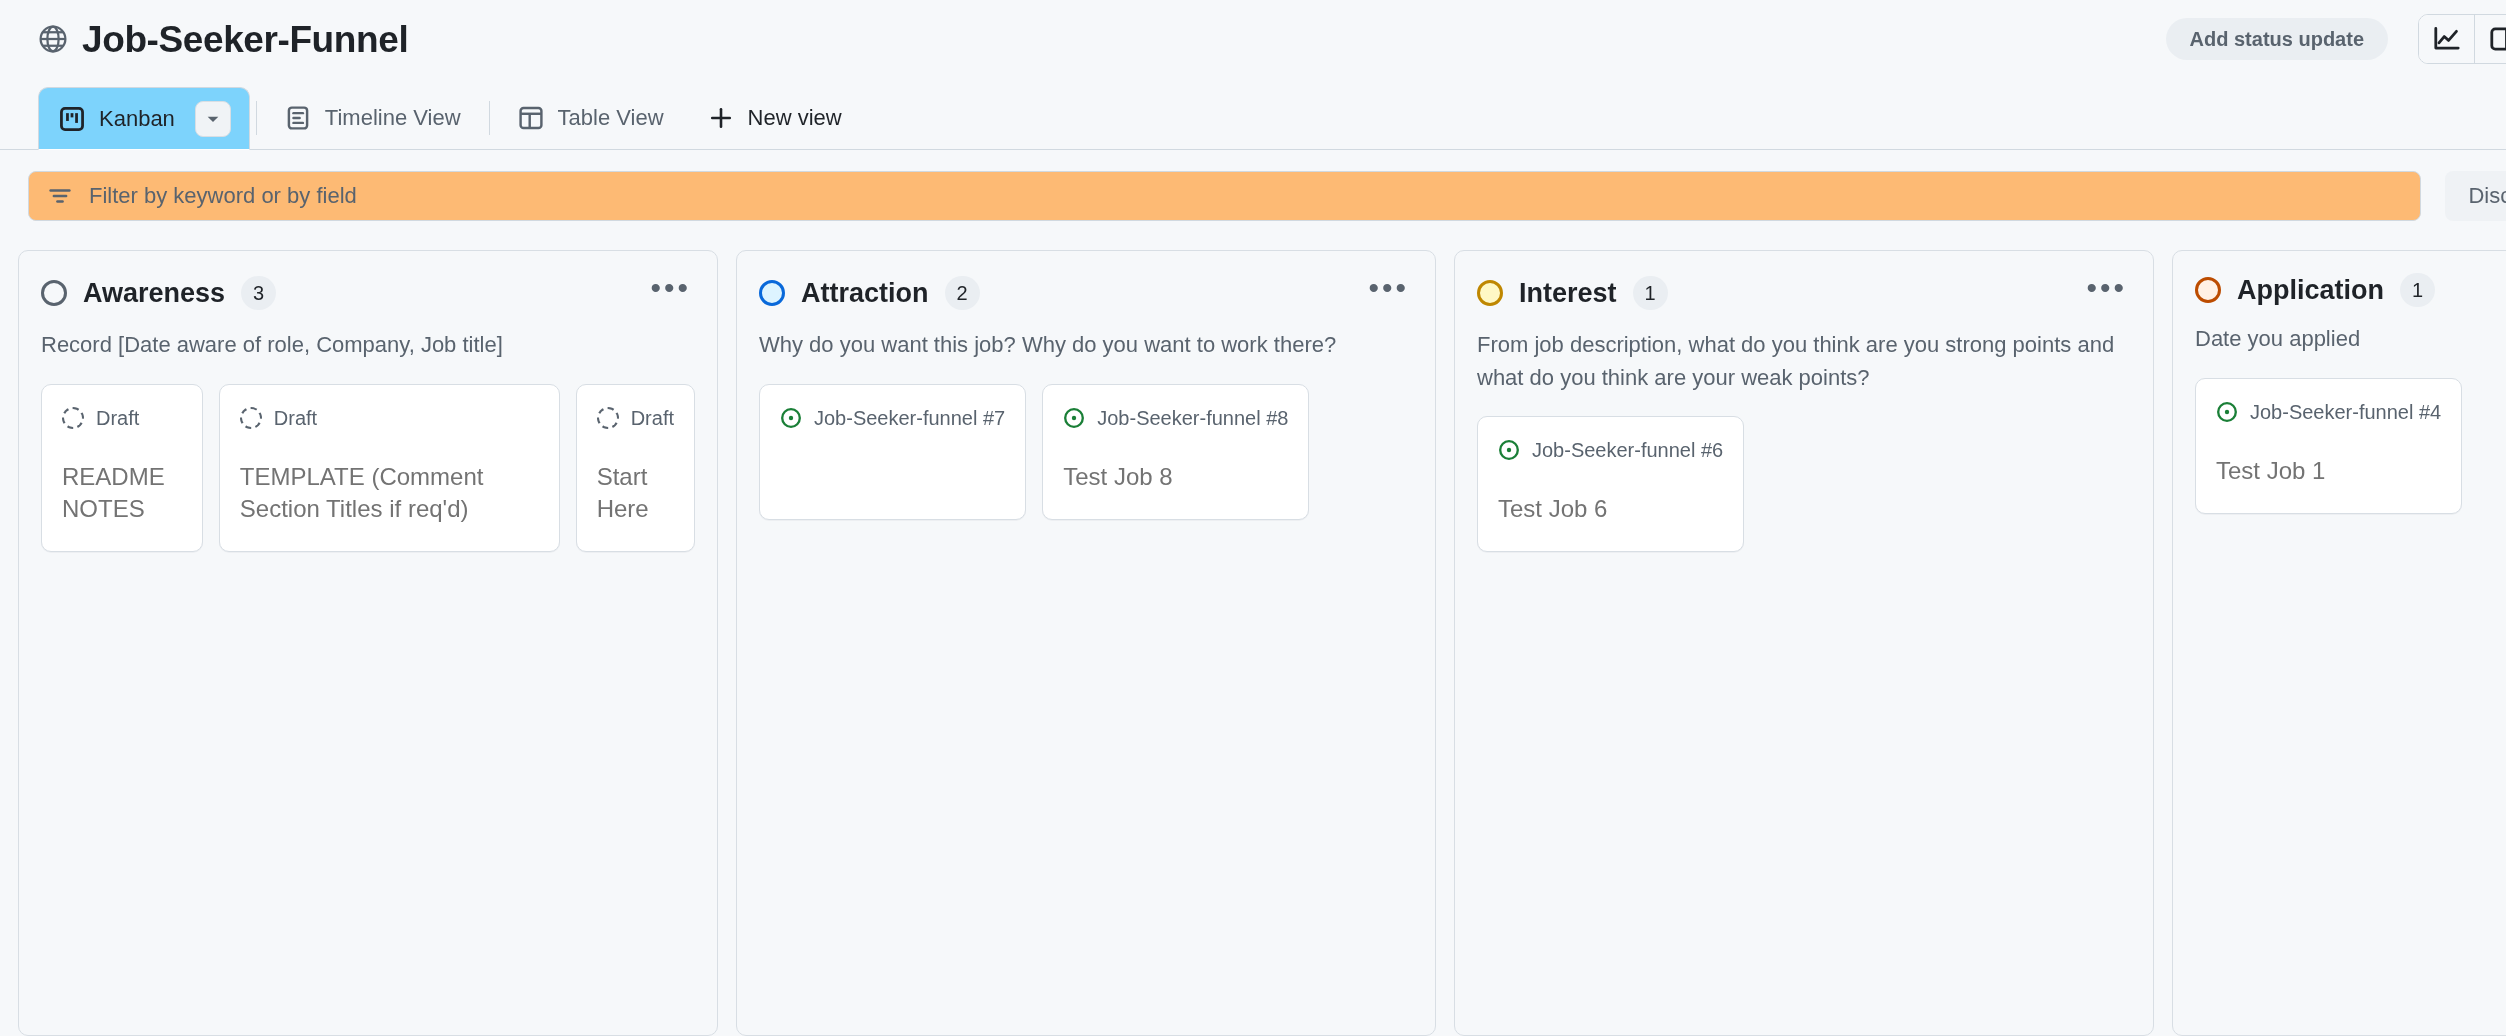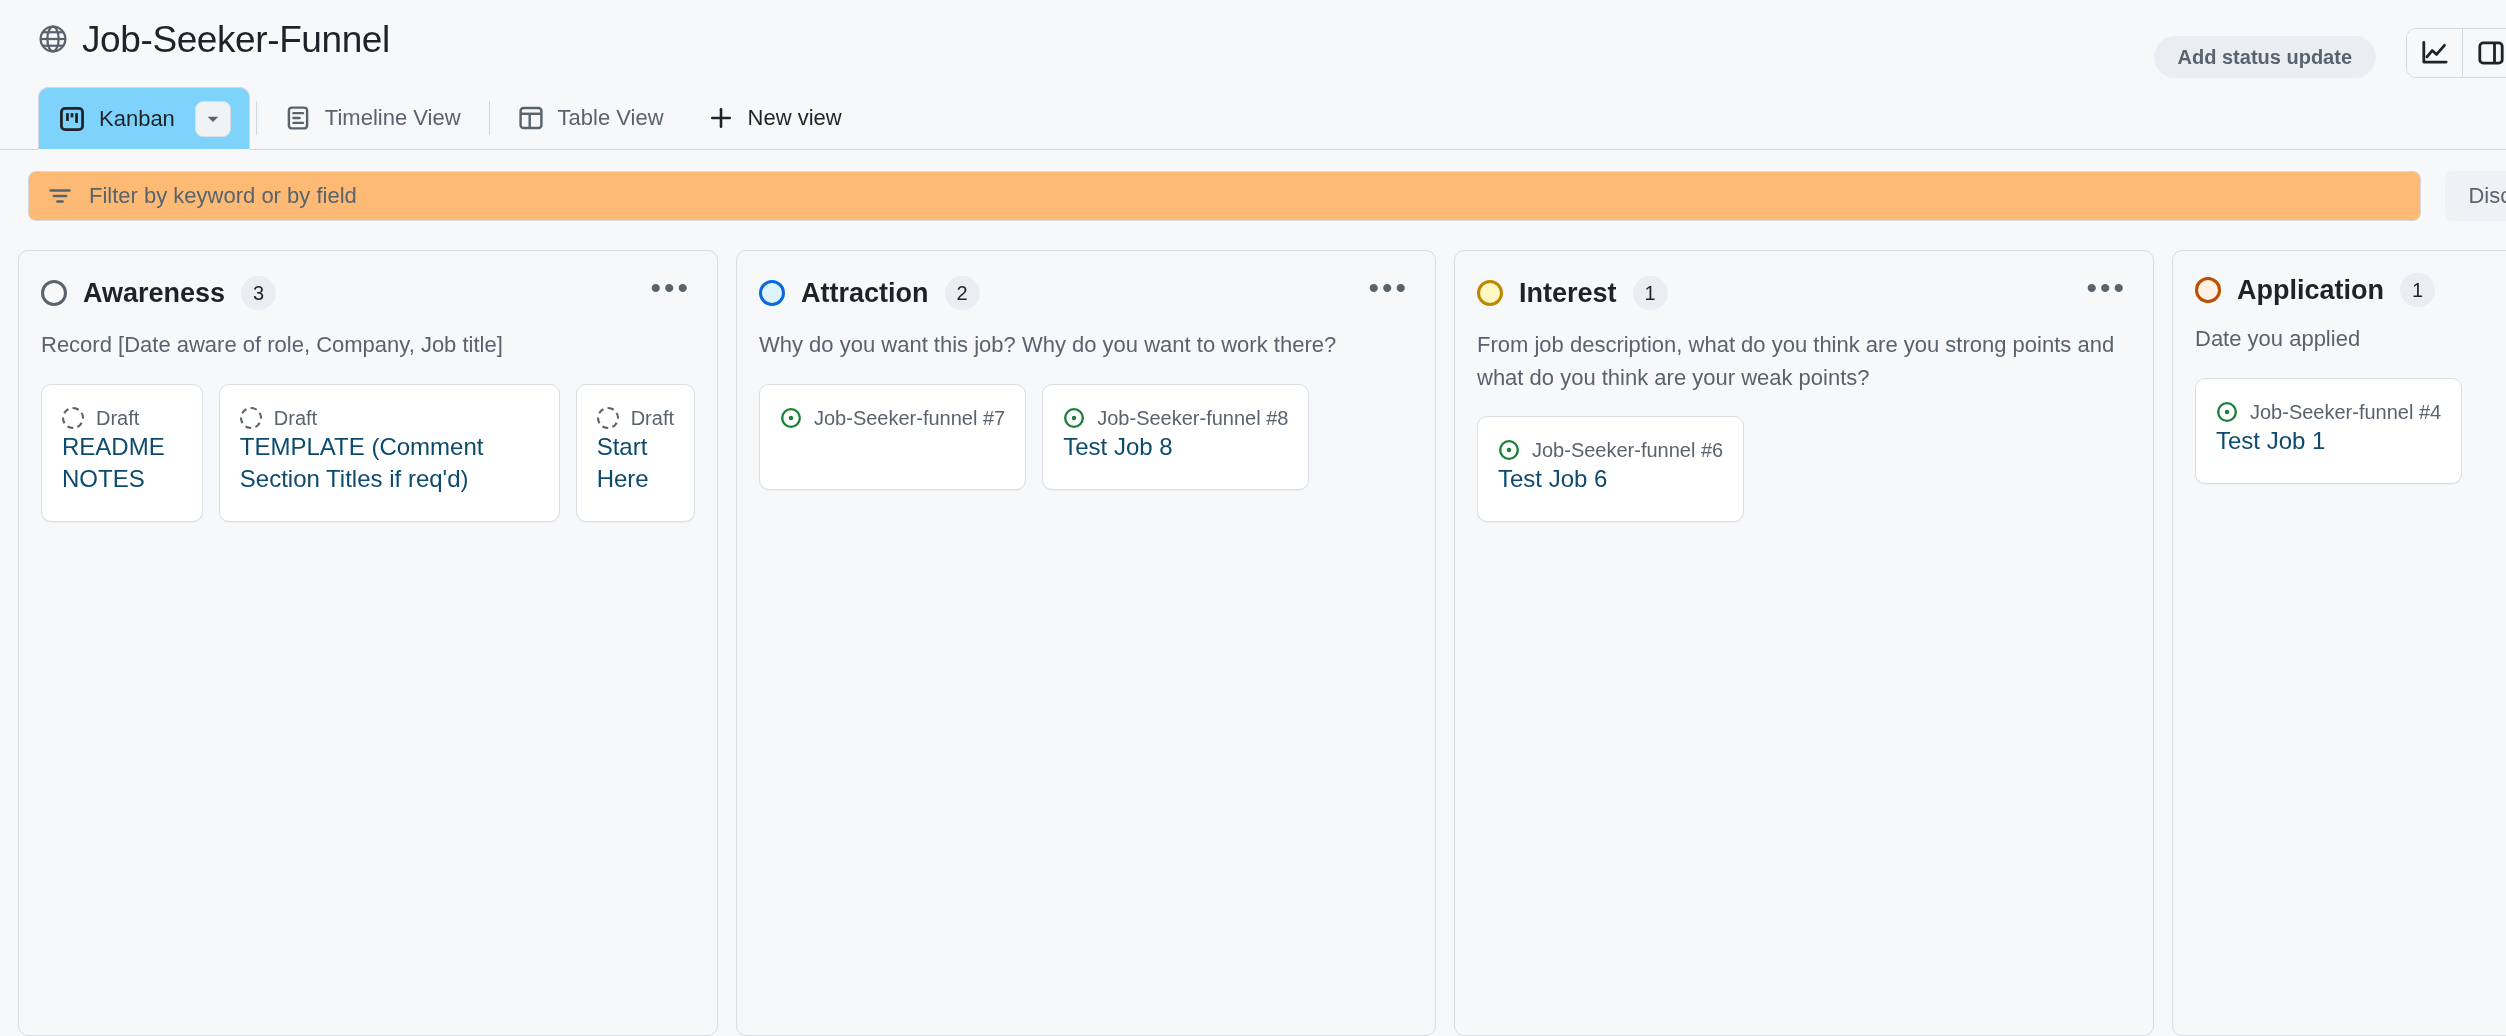--- a/index.html
+++ b/index.html
@@ -16,26 +16,26 @@
   .header {
     position: relative;
     height: 78px;
     display: flex;
     align-items: center;
     padding: 0 0 0 38px;
   }
   .title-wrap { display: flex; align-items: center; gap: 14px; }
   .globe-icon { width: 30px; height: 30px; display: block; color: #59636e; flex: none; }
   .proj-title {
-    font-size: 37px; font-weight: 400; color: #1f2328;
+    font-size: 37px; font-weight: 700; color: #1f2328;
     letter-spacing: -0.4px; white-space: nowrap; line-height: 1;
   }
   .header-right {
-    position: absolute; right: 16px; top: 0; height: 78px;
-    display: flex; align-items: flex-end; gap: 30px; padding-right: 4px;
+    position: absolute; right: 4px; top: 0; height: 78px;
+    display: flex; align-items: center; gap: 30px; padding-right: 4px;
   }
   .status-update-btn {
     background: #eaeef2; border: none; border-radius: 100px;
     padding: 0 24px; height: 42px; line-height: 42px;
     font-size: 20px; font-weight: 700; color: #59636e;
     font-family: "Liberation Sans", sans-serif; white-space: nowrap;
     cursor: pointer;
   }
   .btn-group {
     display: flex; height: 50px; border: 1px solid #d1d9e0;
@@ -128,21 +128,21 @@
     margin-top: 16px; font-size: 22px; line-height: 1.48; color: #59636e;
   }
   .cards { margin-top: 22px; display: flex; flex-direction: row; gap: 16px; }
   .card {
     background: #ffffff; border: 1px solid #d8dee4; border-radius: 10px;
     padding: 22px 20px 26px 20px; box-shadow: 0 1px 0 rgba(31,35,40,0.04);
     cursor: pointer;
   }
   .card-meta { display: flex; align-items: center; gap: 12px; }
   .card-meta .mtext { font-size: 20px; color: #59636e; line-height: 1; }
-  .card-title { margin-top: 2px; font-size: 24px; color: #0c4a6e; line-height: 1.35; }
+  .card-title { margin-top: 32px; font-size: 24px; color: #737373; line-height: 1.35; }
   .draft-dot { width: 22px; height: 22px; border-radius: 50%; border: 2px dashed #59636e; flex: none; }
   .issue-icon { width: 22px; height: 22px; flex: none; display: block; color: #1a7f37; }
 </style>
 </head>
 <body>
 
 <div class="page">
 
   <div class="header">
     <div class="title-wrap">

